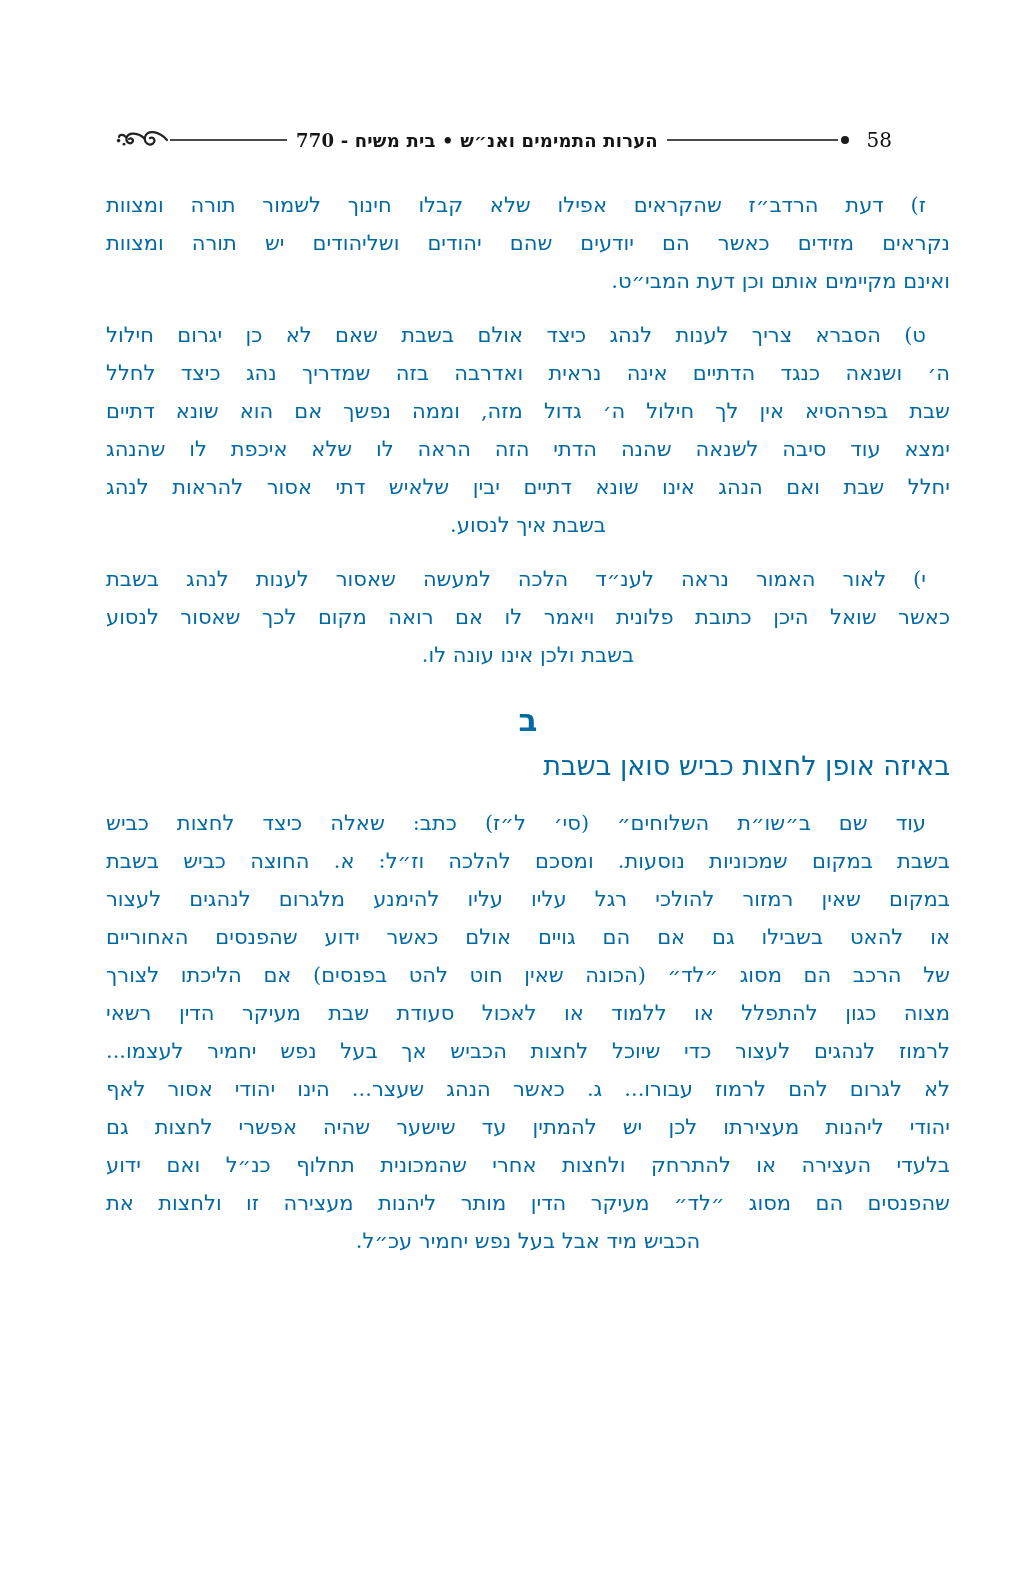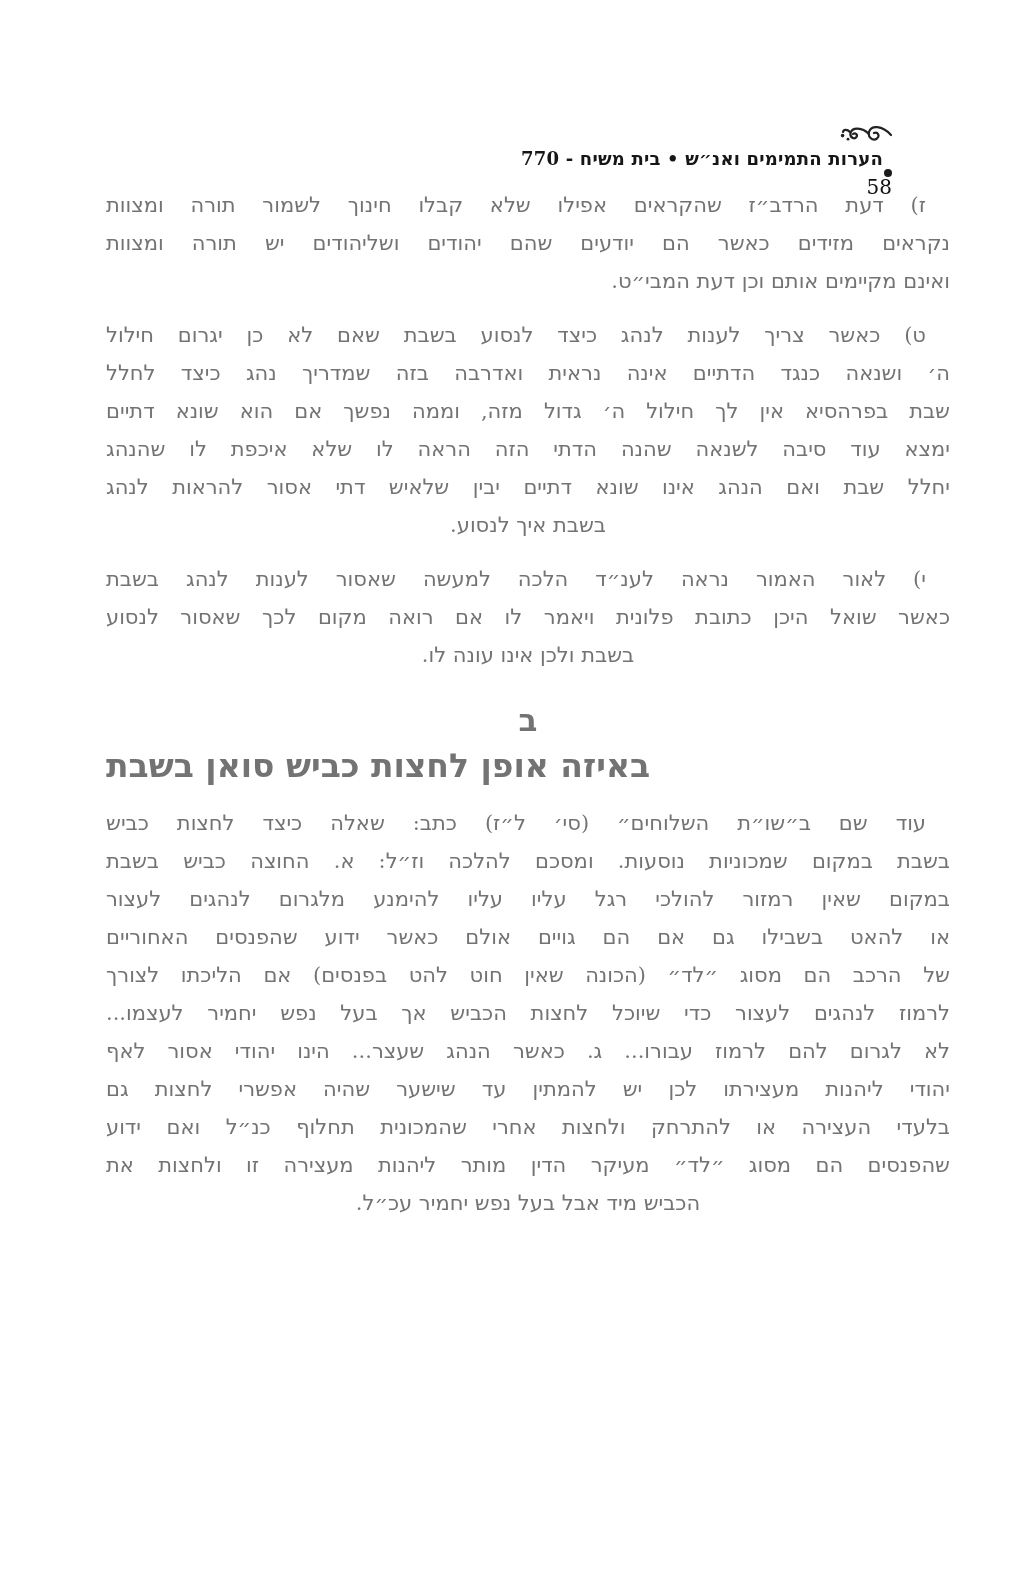--- a/index.html
+++ b/index.html
@@ -12,24 +12,23 @@
     width: 1024px;
     height: 1582px;
     background: #ffffff;
     color: #111111;
     font-family: "DejaVu Serif", "DejaVu Sans", sans-serif;
     overflow: hidden;
   }
   
   .header {
     display: flex;
-    align-items: flex-end;
+    align-items: center;
     margin: 122px 132px 0 116px;
     height: 36px;
-    flex-direction: column;
   }
   .flourish { flex: 0 0 auto; display: flex; align-items: center; }
   .hline {
     height: 2px;
     background: #4a4a4a;
     flex-grow: 1;
   }
   .hline.left  { flex-grow: 0.72; margin-left: 2px; }
   .hline.right { flex-grow: 1.05; }
   .header-title {
@@ -55,43 +54,43 @@
     margin-left: 18px;
     color: #111;
     line-height: 1;
   }
   
   .text-body {
     direction: rtl;
     margin: 28px 74px 0 106px;
     font-size: 21px;
     line-height: 38px;
-    color: #737373;
+    color: #0369a1;
   }
   .para { margin: 0 0 16px 0; }
   .line {
     text-align: justify;
     text-align-last: justify;
     -moz-text-align-last: justify;
   }
   .line.indent { padding-right: 24px; }
   .line.last-right  { text-align-last: right;  -moz-text-align-last: right; }
   .line.last-left   { text-align-last: left;   -moz-text-align-last: left; }
   .line.last-center { text-align-last: center; -moz-text-align-last: center; }
   .section-letter {
     text-align: center;
     font-weight: bold;
     font-size: 31px;
     line-height: 44px;
     margin: 24px 0 4px 0;
   }
   .section-title {
-    text-align: left;
-    font-weight: bold;
-    font-size: 33px;
+    text-align: right;
+    font-weight: normal;
+    font-size: 27px;
     line-height: 40px;
     margin: 0 0 18px 0;
   }
 </style>
 </head>
 <body>
 
 <div class="page">
 
   <div class="header">
@@ -113,40 +112,41 @@
     <span class="page-number">58</span>
   </div>
 
   <div class="text-body">
       <div class="para">
         <div class="line indent">ז) דעת הרדב״ז שהקראים אפילו שלא קבלו חינוך לשמור תורה ומצוות</div>
         <div class="line">נקראים מזידים כאשר הם יודעים שהם יהודים ושליהודים יש תורה ומצוות</div>
         <div class="line last-right">ואינם מקיימים אותם וכן דעת המבי״ט.</div>
       </div>
       <div class="para">
-        <div class="line indent">ט) כאשר צריך לענות לנהג כיצד לנסוע בשבת שאם לא כן יגרום חילול</div>
+        <div class="line indent">ט) הסברא צריך לענות לנהג כיצד אולם בשבת שאם לא כן יגרום חילול</div>
         <div class="line">ה׳ ושנאה כנגד הדתיים אינה נראית ואדרבה בזה שמדריך נהג כיצד לחלל</div>
         <div class="line">שבת בפרהסיא אין לך חילול ה׳ גדול מזה, וממה נפשך אם הוא שונא דתיים</div>
         <div class="line">ימצא עוד סיבה לשנאה שהנה הדתי הזה הראה לו שלא איכפת לו שהנהג</div>
         <div class="line">יחלל שבת ואם הנהג אינו שונא דתיים יבין שלאיש דתי אסור להראות לנהג</div>
         <div class="line last-center">בשבת איך לנסוע.</div>
       </div>
       <div class="para">
         <div class="line indent">י) לאור האמור נראה לענ״ד הלכה למעשה שאסור לענות לנהג בשבת</div>
         <div class="line">כאשר שואל היכן כתובת פלונית ויאמר לו אם רואה מקום לכך שאסור לנסוע</div>
         <div class="line last-center">בשבת ולכן אינו עונה לו.</div>
       </div>
       <div class="section-letter">ב</div>
       <div class="section-title">באיזה אופן לחצות כביש סואן בשבת</div>
       <div class="para">
         <div class="line indent">עוד שם ב״שו״ת השלוחים״ (סי׳ ל״ז) כתב: שאלה כיצד לחצות כביש</div>
         <div class="line">בשבת במקום שמכוניות נוסעות. ומסכם להלכה וז״ל: א. החוצה כביש בשבת</div>
         <div class="line">במקום שאין רמזור להולכי רגל עליו עליו להימנע מלגרום לנהגים לעצור</div>
         <div class="line">או להאט בשבילו גם אם הם גויים אולם כאשר ידוע שהפנסים האחוריים</div>
         <div class="line">של הרכב הם מסוג ״לד״ (הכונה שאין חוט להט בפנסים) אם הליכתו לצורך</div>
+        <div class="line">מצוה כגון להתפלל או ללמוד או לאכול סעודת שבת מעיקר הדין רשאי</div>
         <div class="line">לרמוז לנהגים לעצור כדי שיוכל לחצות הכביש אך בעל נפש יחמיר לעצמו...</div>
         <div class="line">לא לגרום להם לרמוז עבורו... ג. כאשר הנהג שעצר... הינו יהודי אסור לאף</div>
         <div class="line">יהודי ליהנות מעצירתו לכן יש להמתין עד שישער שהיה אפשרי לחצות גם</div>
         <div class="line">בלעדי העצירה או להתרחק ולחצות אחרי שהמכונית תחלוף כנ״ל ואם ידוע</div>
         <div class="line">שהפנסים הם מסוג ״לד״ מעיקר הדין מותר ליהנות מעצירה זו ולחצות את</div>
         <div class="line last-center">הכביש מיד אבל בעל נפש יחמיר עכ״ל.</div>
       </div>
     </div>
 
 </div>

